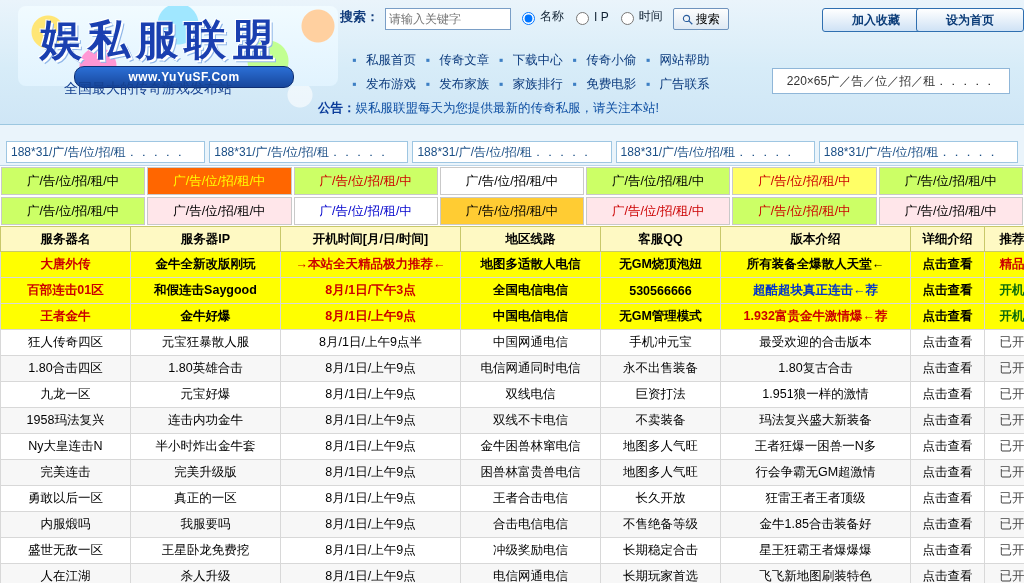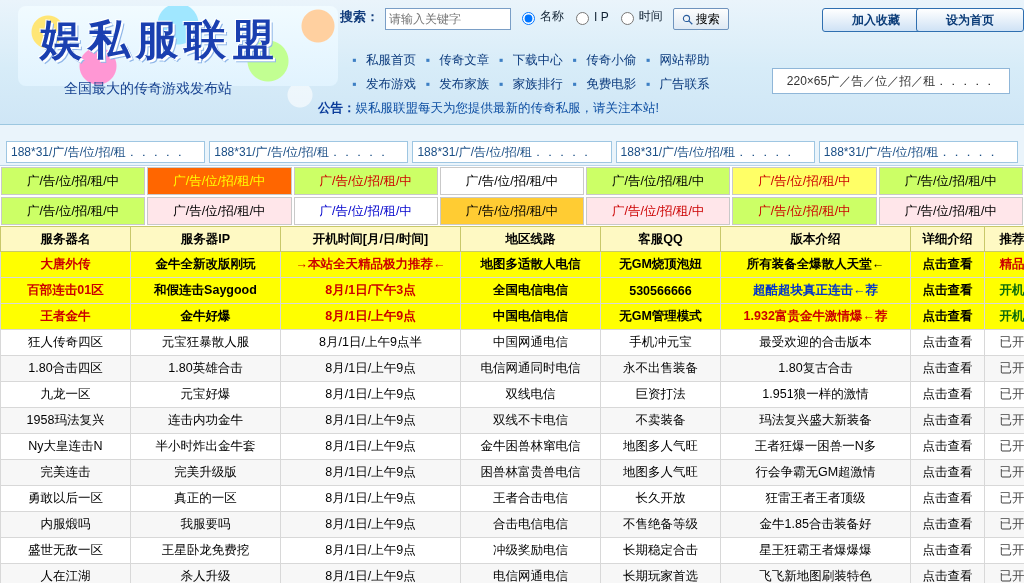--- a/index.html
+++ b/index.html
@@ -129,20 +129,21 @@
 </head>
 <body>
 
 <div class="page">
 
   <div class="header">
 
     <div class="logo-wrap">
       <div class="logo-bg"></div>
       <div class="logo-title">娱私服联盟</div>
+      <div class="logo-url">www.YuYuSF.Com</div>
     </div>
     <div class="logo-sub">全国最大的传奇游戏发布站</div>
 
     <div class="searchbar">
       <span class="lbl">搜索：</span>
       <input class="kw" type="text" placeholder="请输入关键字" style="">
       <span class="radio-group">
         <span class="r">
           <input type="radio" name="sk" checked="" style="">
           <span>名称</span>

